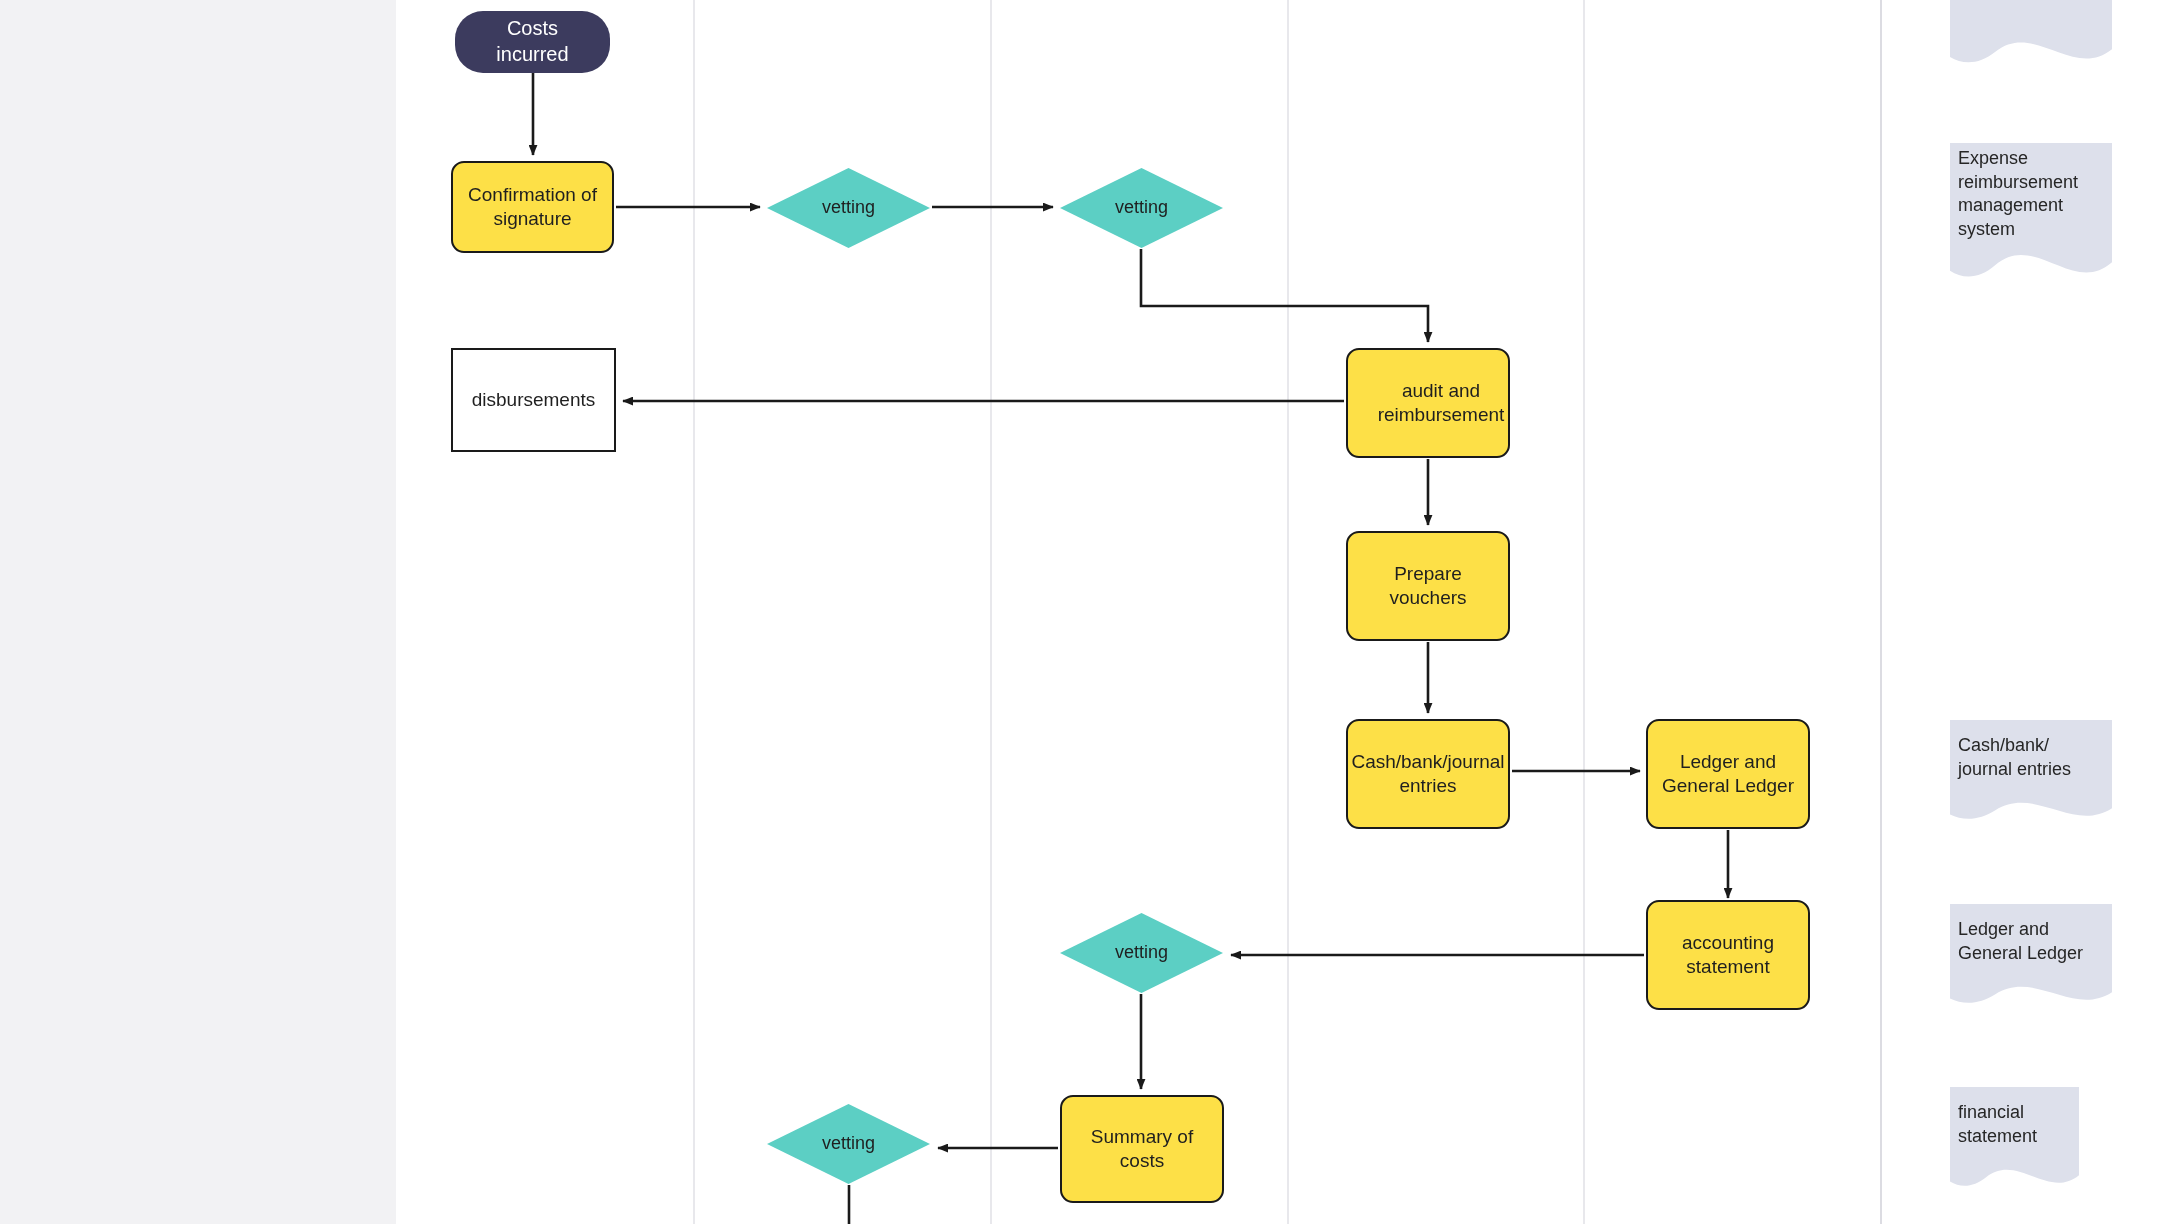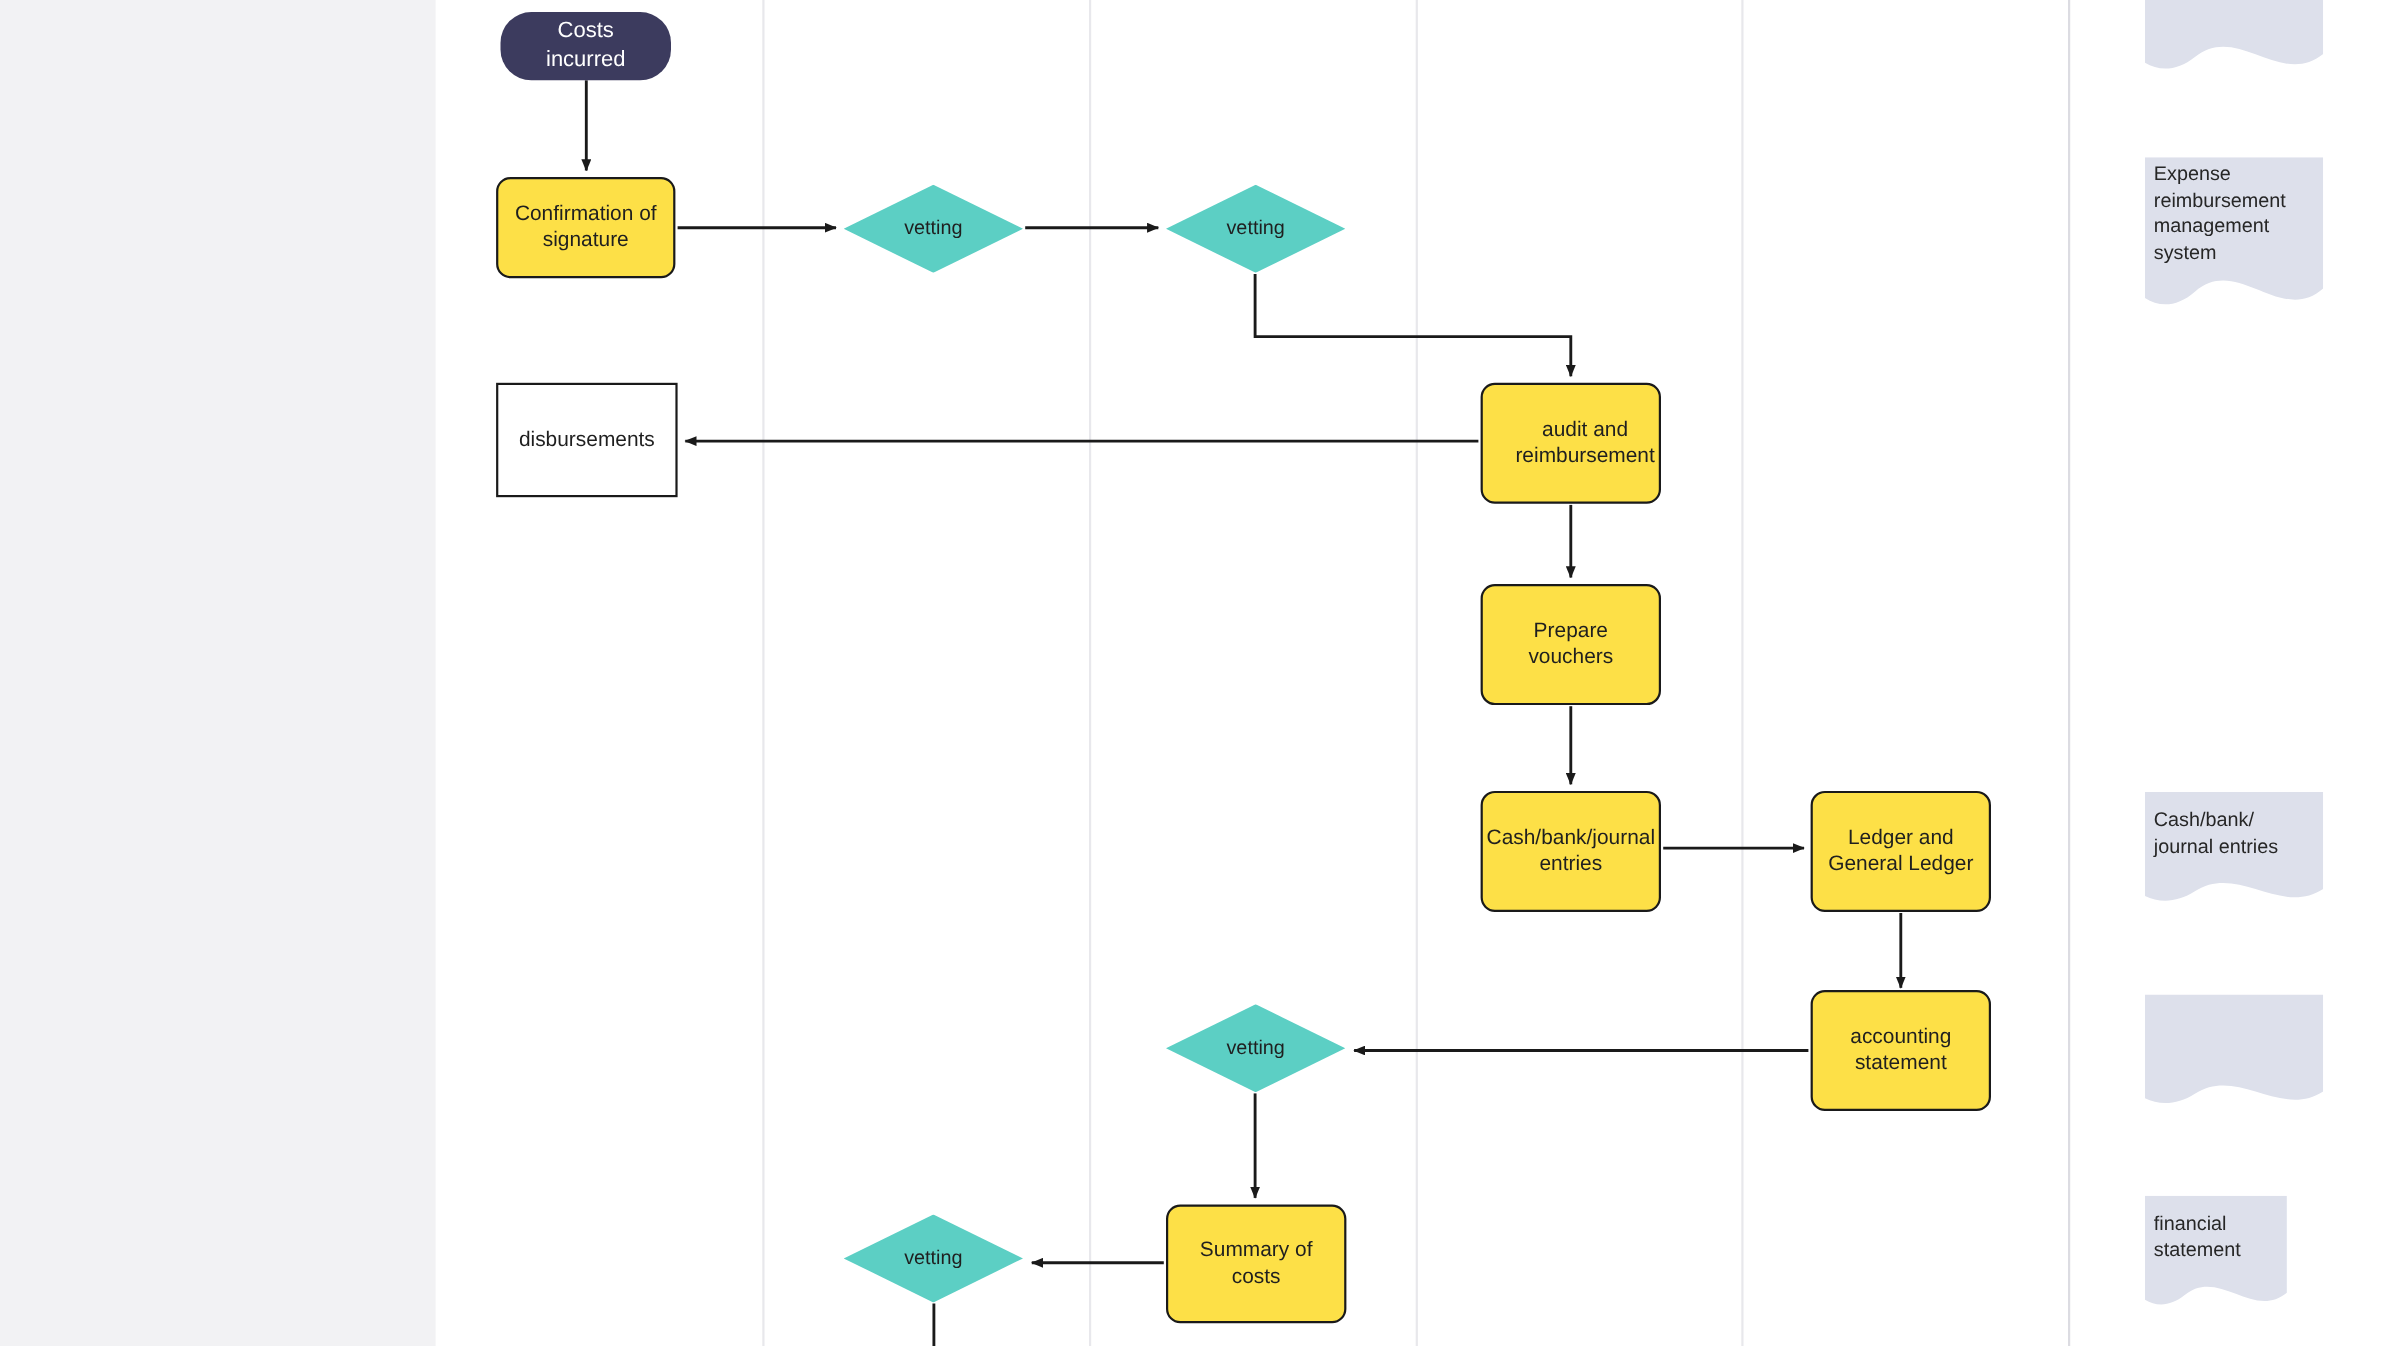--- a/index.html
+++ b/index.html
@@ -226,20 +226,21 @@
       <div class="doc-artifact" style="left: 1950px; top: 720px; width: 162px; height: 105px;">
         <svg viewBox="0 0 100 100" preserveAspectRatio="none">
           <path d="M0,0 L100,0 L100,84 C76,108 52,62 28,86 C18,96 8,96 0,90 Z" fill="#dde0eb"></path>
         </svg>
         <div class="doc-label" style="height: 75.6px;">Cash/bank/ journal entries</div>
       </div>
       <div class="doc-artifact" style="left: 1950px; top: 904px; width: 162px; height: 105px;">
         <svg viewBox="0 0 100 100" preserveAspectRatio="none">
           <path d="M0,0 L100,0 L100,84 C76,108 52,62 28,86 C18,96 8,96 0,90 Z" fill="#dde0eb"></path>
         </svg>
+        <div class="doc-label" style="height: 75.6px;">Ledger and General Ledger</div>
       </div>
       <div class="doc-artifact" style="left: 1950px; top: 1087px; width: 129px; height: 105px;">
         <svg viewBox="0 0 100 100" preserveAspectRatio="none">
           <path d="M0,0 L100,0 L100,84 C76,108 52,62 28,86 C18,96 8,96 0,90 Z" fill="#dde0eb"></path>
         </svg>
         <div class="doc-label" style="height: 75.6px;">financial statement</div>
       </div>
     </div>
 
 </div>

